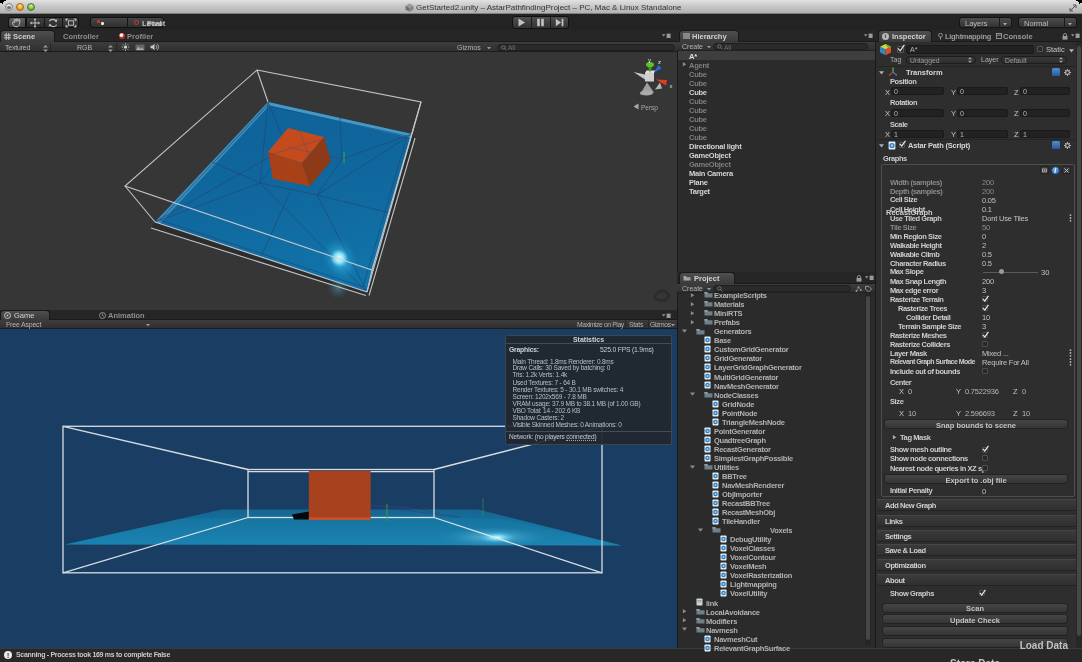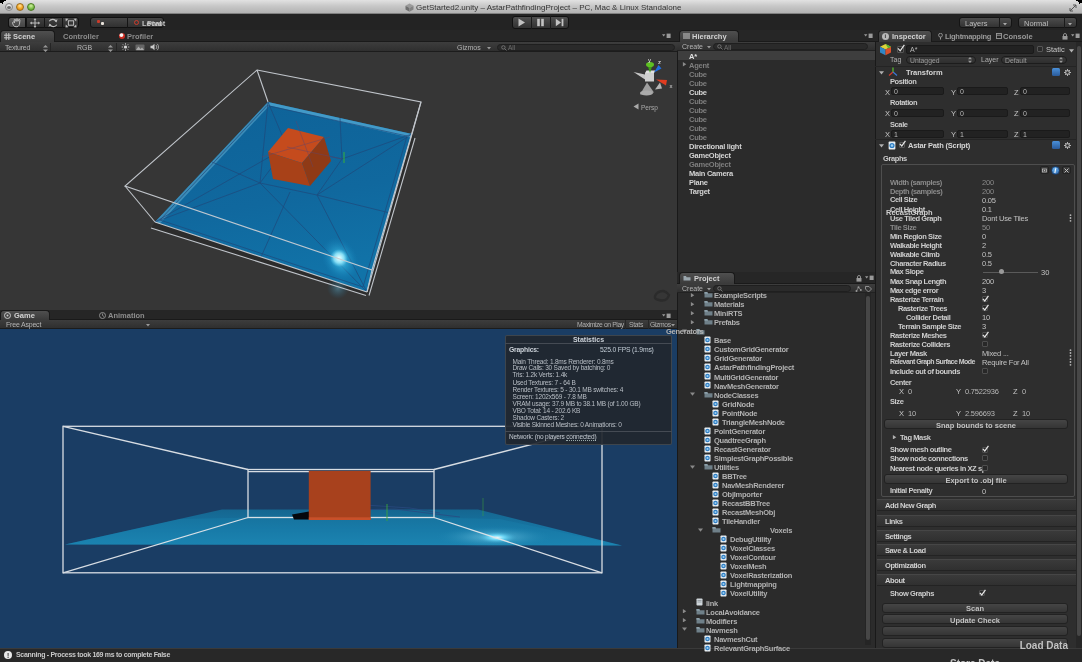--- a/index.html
+++ b/index.html
@@ -258,21 +258,21 @@
  <text x="641" y="57.5" font-size="6.5" fill="#a9a9a9" font-family="Liberation Sans">Persp</text>
  <polygon points="633.5,54.5 638.5,51.5 638.5,57.5" fill="#a9a9a9"></polygon>
 </g>
 <path d="M657 241 q7 -5 12 2 q-2 7 -10 5 q-7 -1 -2 -7" fill="none" stroke="#2b2b2b" stroke-width="2.4"></path>
 </svg>
 <div class="abs" style="left:0px;top:310px;width:50px;height:10px;background:linear-gradient(#4f4f4f,#3a3a3a);border:1px solid #191919;border-bottom:none;border-radius:4px 4px 0 0;"></div>
 <svg class="abs" style="left:4px;top:311.5px;" width="7" height="7" viewBox="0 0 7 7">
       <circle cx="3.5" cy="3.5" r="3" fill="none" stroke="#c9c9c9" stroke-width="1"></circle>
       <circle cx="3.5" cy="3.5" r="1" fill="#c9c9c9"></circle>
     </svg>
-<div class="txt" style="left:14px;top:310.5px;font-size:7.5px;font-weight:bold;color:#d2d2d2;">Game</div>
+<div class="txt" style="left:14px;top:310.5px;font-size:7.5px;font-weight:normal;color:#d2d2d2;">Game</div>
 <svg class="abs" style="left:99px;top:311.5px;" width="7" height="7" viewBox="0 0 7 7">
       <circle cx="3.5" cy="3.5" r="3" fill="none" stroke="#8d8d8d" stroke-width="1"></circle>
       <line x1="3.5" y1="3.5" x2="3.5" y2="1.5" stroke="#8d8d8d" stroke-width="0.9"></line>
       <line x1="3.5" y1="3.5" x2="5" y2="4.5" stroke="#8d8d8d" stroke-width="0.9"></line>
     </svg>
 <div class="txt" style="left:108px;top:310.5px;font-size:7.5px;font-weight:bold;color:#8d8d8d;">Animation</div>
 <svg class="abs" style="left:662px;top:312.5px;" width="9" height="6" viewBox="0 0 9 6">
       <polygon points="0,1.2 3.4,1.2 1.7,3.4" fill="#9a9a9a"></polygon>
       <rect x="4.6" y="0.6" width="4" height="4.4" fill="#9a9a9a"></rect>
     </svg>
@@ -460,21 +460,21 @@
       <path d="M0.5 2.8 L8.5 2.8 L8.5 2.5 L4 2.5 L3.2 1 L0.5 1Z" fill="#8da0aa"></path>
     </svg>
 <div class="row" style="left:714px;top:318.2px;color:#b2b2b2;">Prefabs</div>
 <svg class="abs" style="left:682px;top:329.1px;" width="5" height="4" viewBox="0 0 5 4">
       <polygon points="0,0.5 5,0.5 2.5,3.8" fill="#8a8a8a"></polygon>
     </svg>
 <svg class="abs" style="left:696px;top:327.5px;" width="9" height="7" viewBox="0 0 9 7">
       <path d="M0.5 1.5 L0.5 6.5 L8.5 6.5 L8.5 2.5 L4 2.5 L3.2 1 L0.5 1Z" fill="#6f8089"></path>
       <path d="M0.5 2.8 L8.5 2.8 L8.5 2.5 L4 2.5 L3.2 1 L0.5 1Z" fill="#8da0aa"></path>
     </svg>
-<div class="row" style="left:666px;top:327.3px;color:#b2b2b2;">Generators</div>
+<div class="row" style="left:714px;top:327.3px;color:#b2b2b2;">Generators</div>
 <svg class="abs" style="left:704px;top:336.2px;" width="7" height="8" viewBox="0 0 7 8">
       <rect x="0.5" y="0.5" width="6" height="7" rx="0.8" fill="#e8eef2"></rect>
       <circle cx="3.5" cy="4" r="2.3" fill="#2d7dc4"></circle>
       <circle cx="3.5" cy="4" r="1.1" fill="#9fd0f0"></circle>
     </svg>
 <div class="row" style="left:714px;top:336.3px;color:#b2b2b2;">Base</div>
 <svg class="abs" style="left:704px;top:345.2px;" width="7" height="8" viewBox="0 0 7 8">
       <rect x="0.5" y="0.5" width="6" height="7" rx="0.8" fill="#e8eef2"></rect>
       <circle cx="3.5" cy="4" r="2.3" fill="#2d7dc4"></circle>
       <circle cx="3.5" cy="4" r="1.1" fill="#9fd0f0"></circle>
@@ -484,21 +484,21 @@
       <rect x="0.5" y="0.5" width="6" height="7" rx="0.8" fill="#e8eef2"></rect>
       <circle cx="3.5" cy="4" r="2.3" fill="#2d7dc4"></circle>
       <circle cx="3.5" cy="4" r="1.1" fill="#9fd0f0"></circle>
     </svg>
 <div class="row" style="left:714px;top:354.4px;color:#b2b2b2;">GridGenerator</div>
 <svg class="abs" style="left:704px;top:363.3px;" width="7" height="8" viewBox="0 0 7 8">
       <rect x="0.5" y="0.5" width="6" height="7" rx="0.8" fill="#e8eef2"></rect>
       <circle cx="3.5" cy="4" r="2.3" fill="#2d7dc4"></circle>
       <circle cx="3.5" cy="4" r="1.1" fill="#9fd0f0"></circle>
     </svg>
-<div class="row" style="left:714px;top:363.4px;color:#b2b2b2;">AstarPathfindingProject</div>
+<div class="row" style="left:714px;top:363.4px;color:#b2b2b2;">LayerGridGraphGenerator</div>
 <svg class="abs" style="left:704px;top:372.4px;" width="7" height="8" viewBox="0 0 7 8">
       <rect x="0.5" y="0.5" width="6" height="7" rx="0.8" fill="#e8eef2"></rect>
       <circle cx="3.5" cy="4" r="2.3" fill="#2d7dc4"></circle>
       <circle cx="3.5" cy="4" r="1.1" fill="#9fd0f0"></circle>
     </svg>
 <div class="row" style="left:714px;top:372.5px;color:#b2b2b2;">MultiGridGenerator</div>
 <svg class="abs" style="left:704px;top:381.4px;" width="7" height="8" viewBox="0 0 7 8">
       <rect x="0.5" y="0.5" width="6" height="7" rx="0.8" fill="#e8eef2"></rect>
       <circle cx="3.5" cy="4" r="2.3" fill="#2d7dc4"></circle>
       <circle cx="3.5" cy="4" r="1.1" fill="#9fd0f0"></circle>

